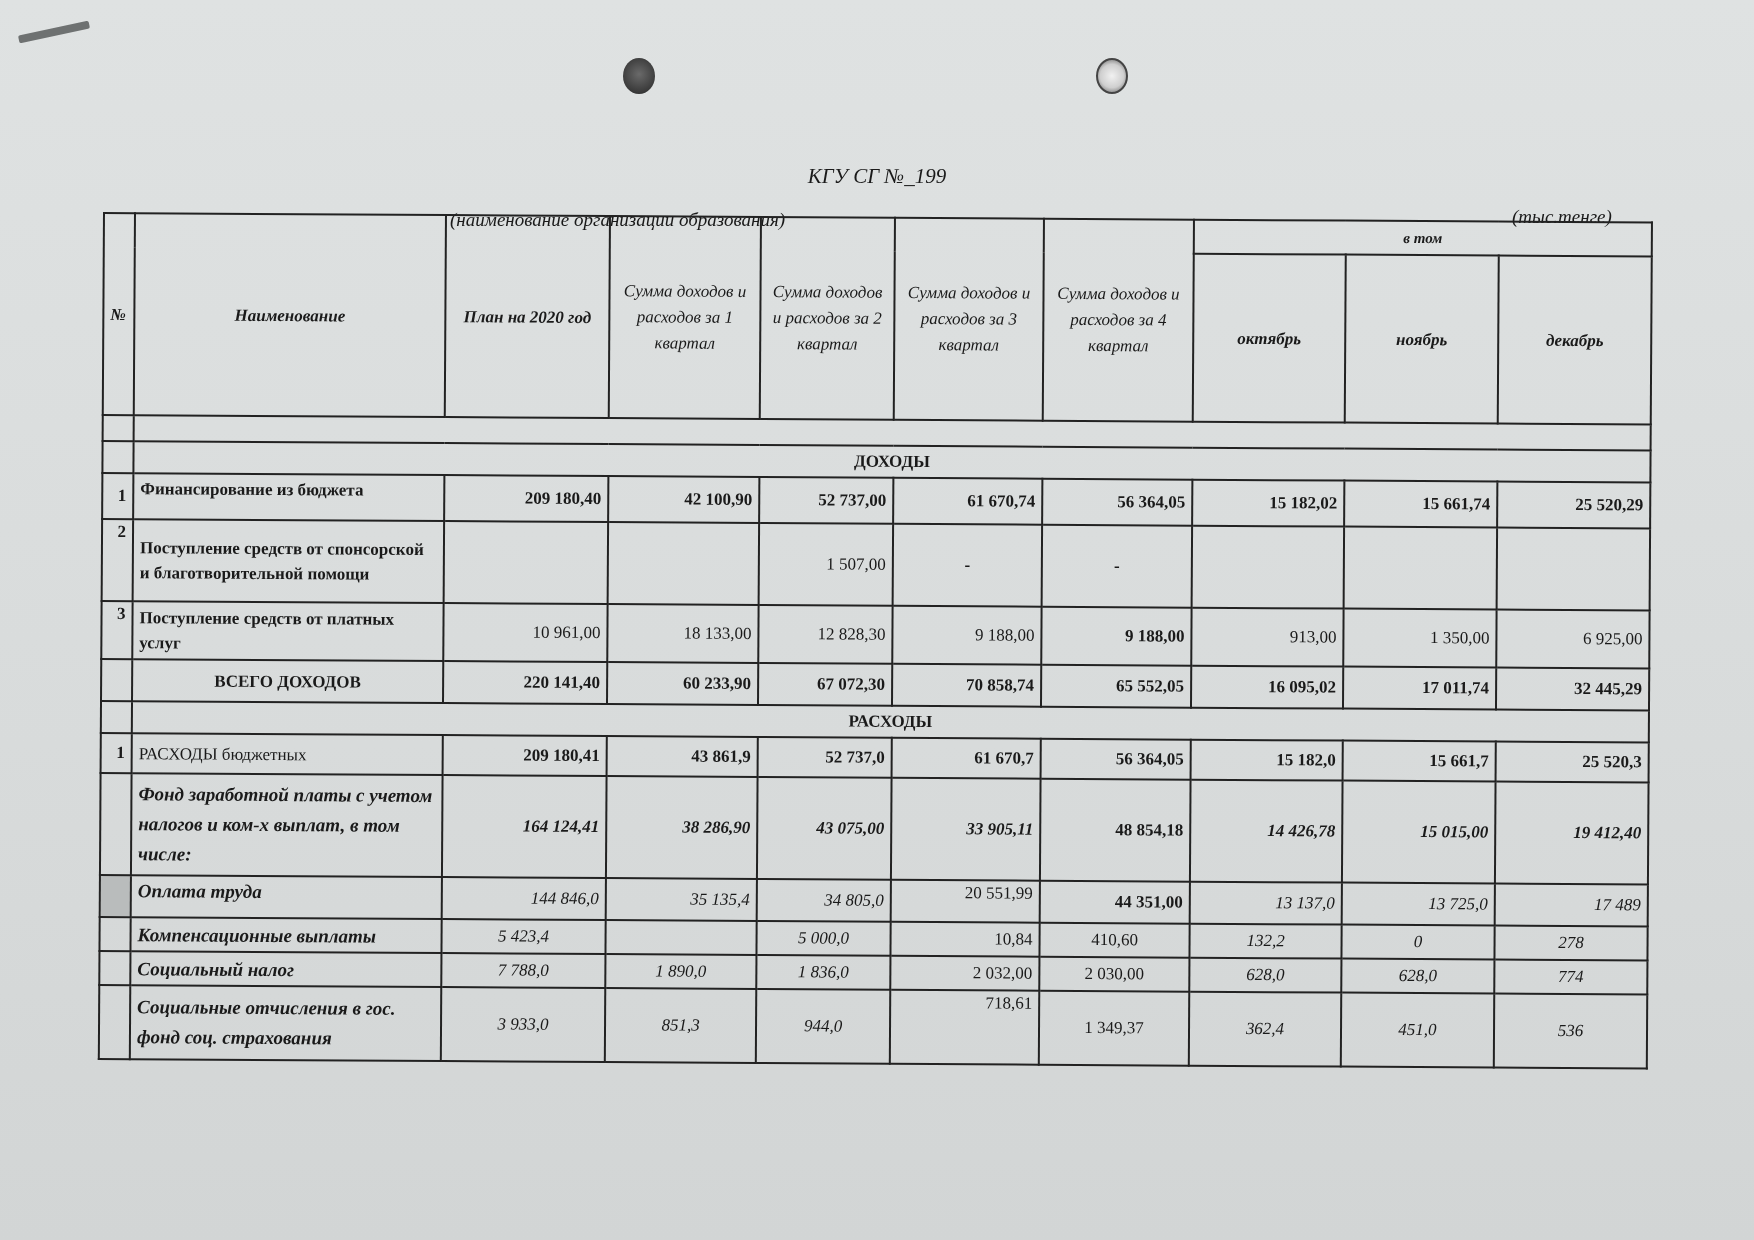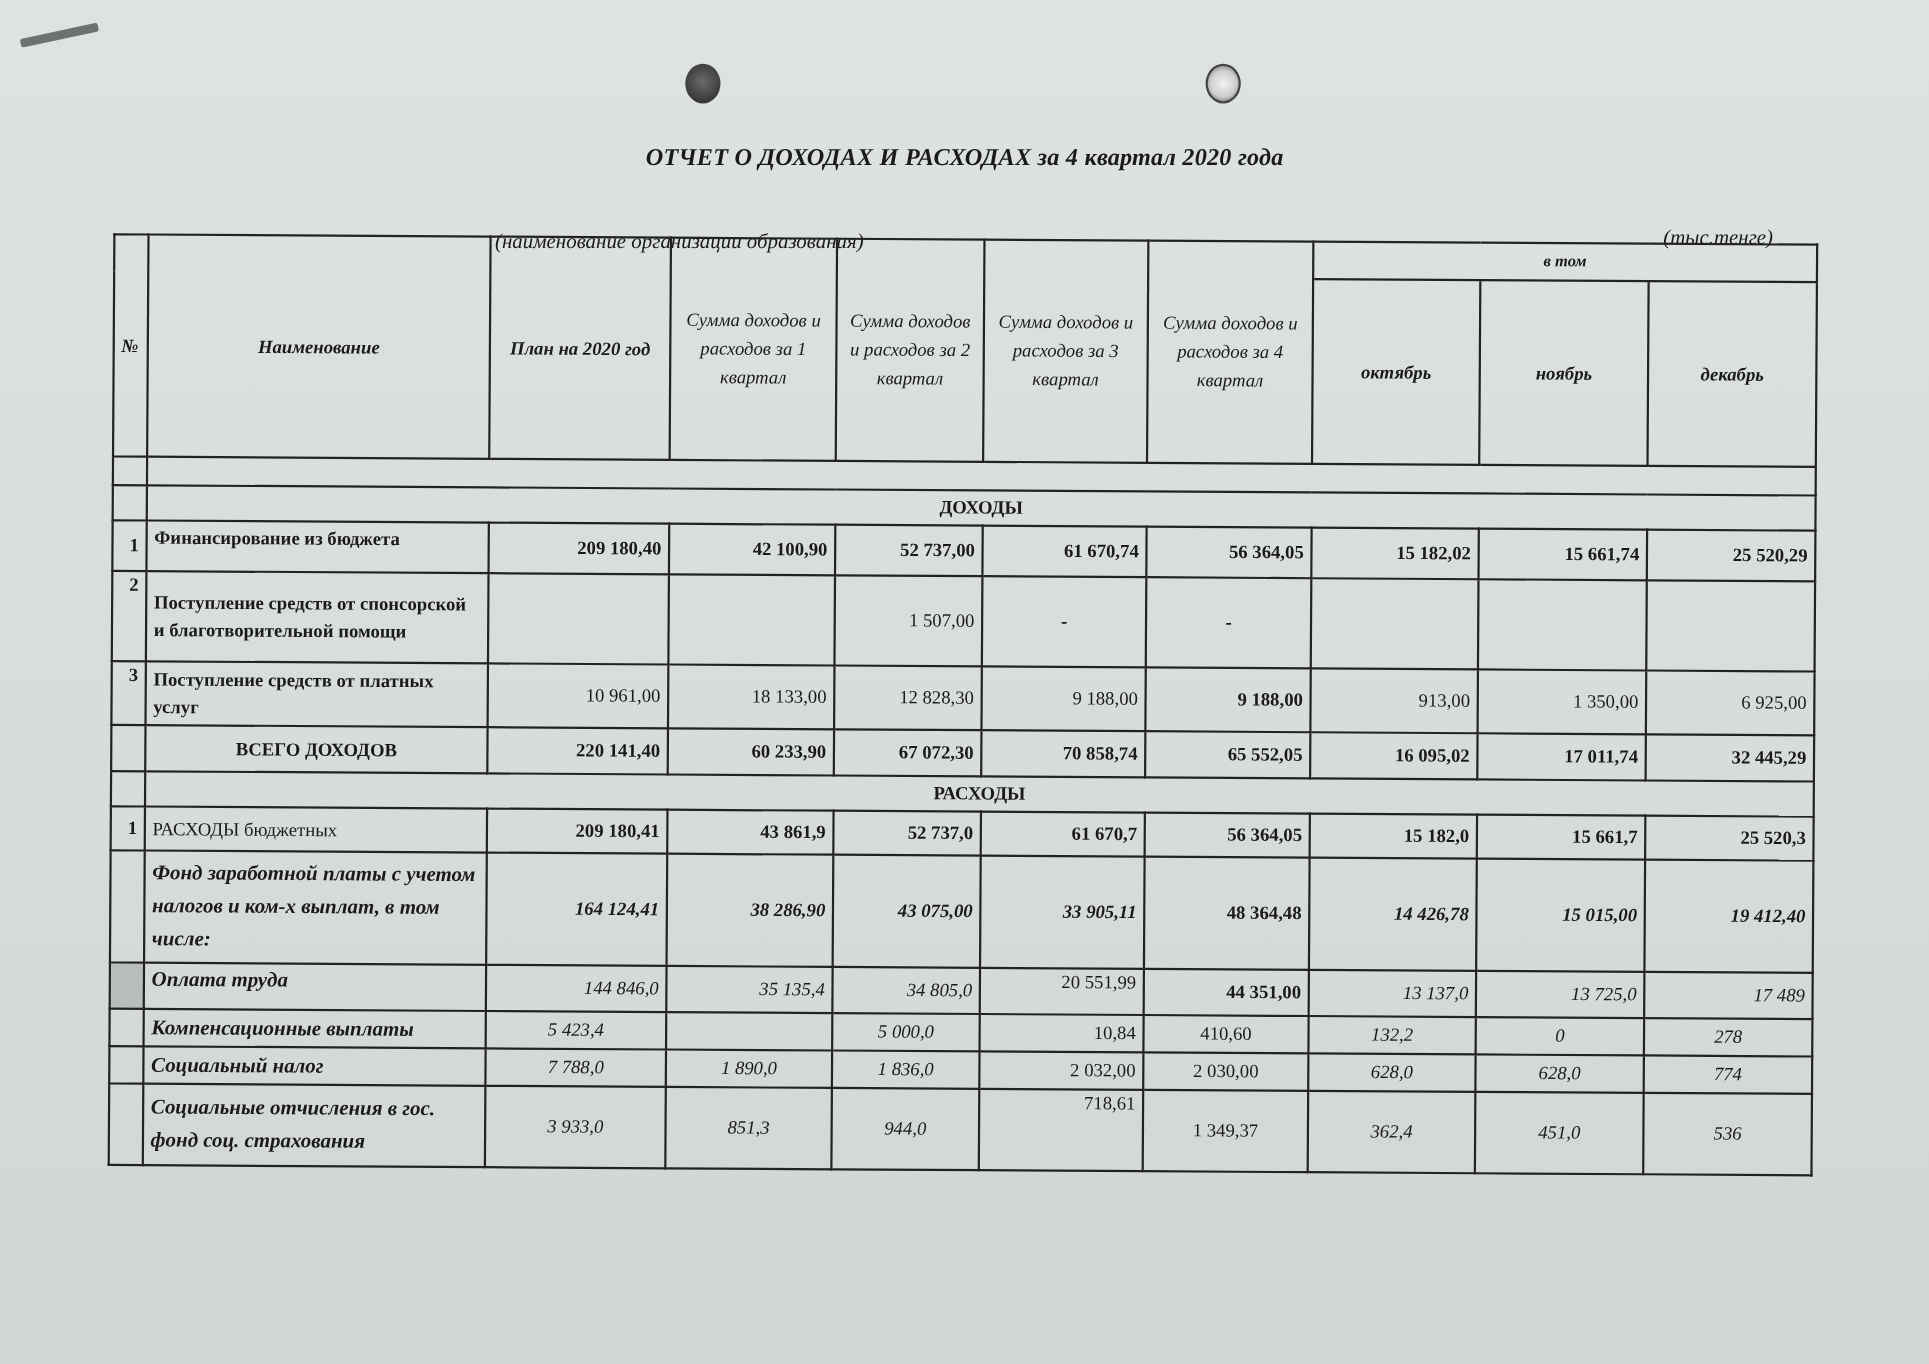--- a/index.html
+++ b/index.html
@@ -67,21 +67,21 @@
   .empty-head td { height:20px; }
 </style>
 </head>
 <body>
 
 <div class="paper">
   <div class="mark-pen"></div>
   <div class="hole left"></div>
   <div class="hole right"></div>
 
-  <div class="title">ОТЧЕТ О ДОХОДАХ И РАСХОДАХ за 4 квартал 2020 года</div>
+  <div class="subtitle">КГУ СГ №_199</div>
   <div class="orgnote">(наименование организации образования)</div>
   <div class="unit">(тыс.тенге)</div>
 
   <table class="report">
     <colgroup>
       <col style="width:31px">
       <col style="width:311px">
       <col style="width:164px">
       <col style="width:151px">
       <col style="width:134px">
@@ -188,21 +188,21 @@
       <td class="val b mid mdl">25 520,3</td>
     </tr>
 
     <tr>
       <td></td>
       <td class="name it" style="height:96px;line-height:30px">Фонд заработной платы с учетом налогов и ком-х выплат, в том числе:</td>
       <td class="val b i mdl">164 124,41</td>
       <td class="val b i mdl">38 286,90</td>
       <td class="val b i mdl">43 075,00</td>
       <td class="val b i mdl">33 905,11</td>
-      <td class="val b mdl">48 364,48</td>
+      <td class="val b mdl">48 854,18</td>
       <td class="val b i mdl">14 426,78</td>
       <td class="val b i mdl">15 015,00</td>
       <td class="val b i mdl">19 412,40</td>
     </tr>
 
     <tr>
       <td class="shade"></td>
       <td class="name it top" style="height:36px">Оплата труда</td>
       <td class="val i big">144 846,0</td>
       <td class="val i big">35 135,4</td>

